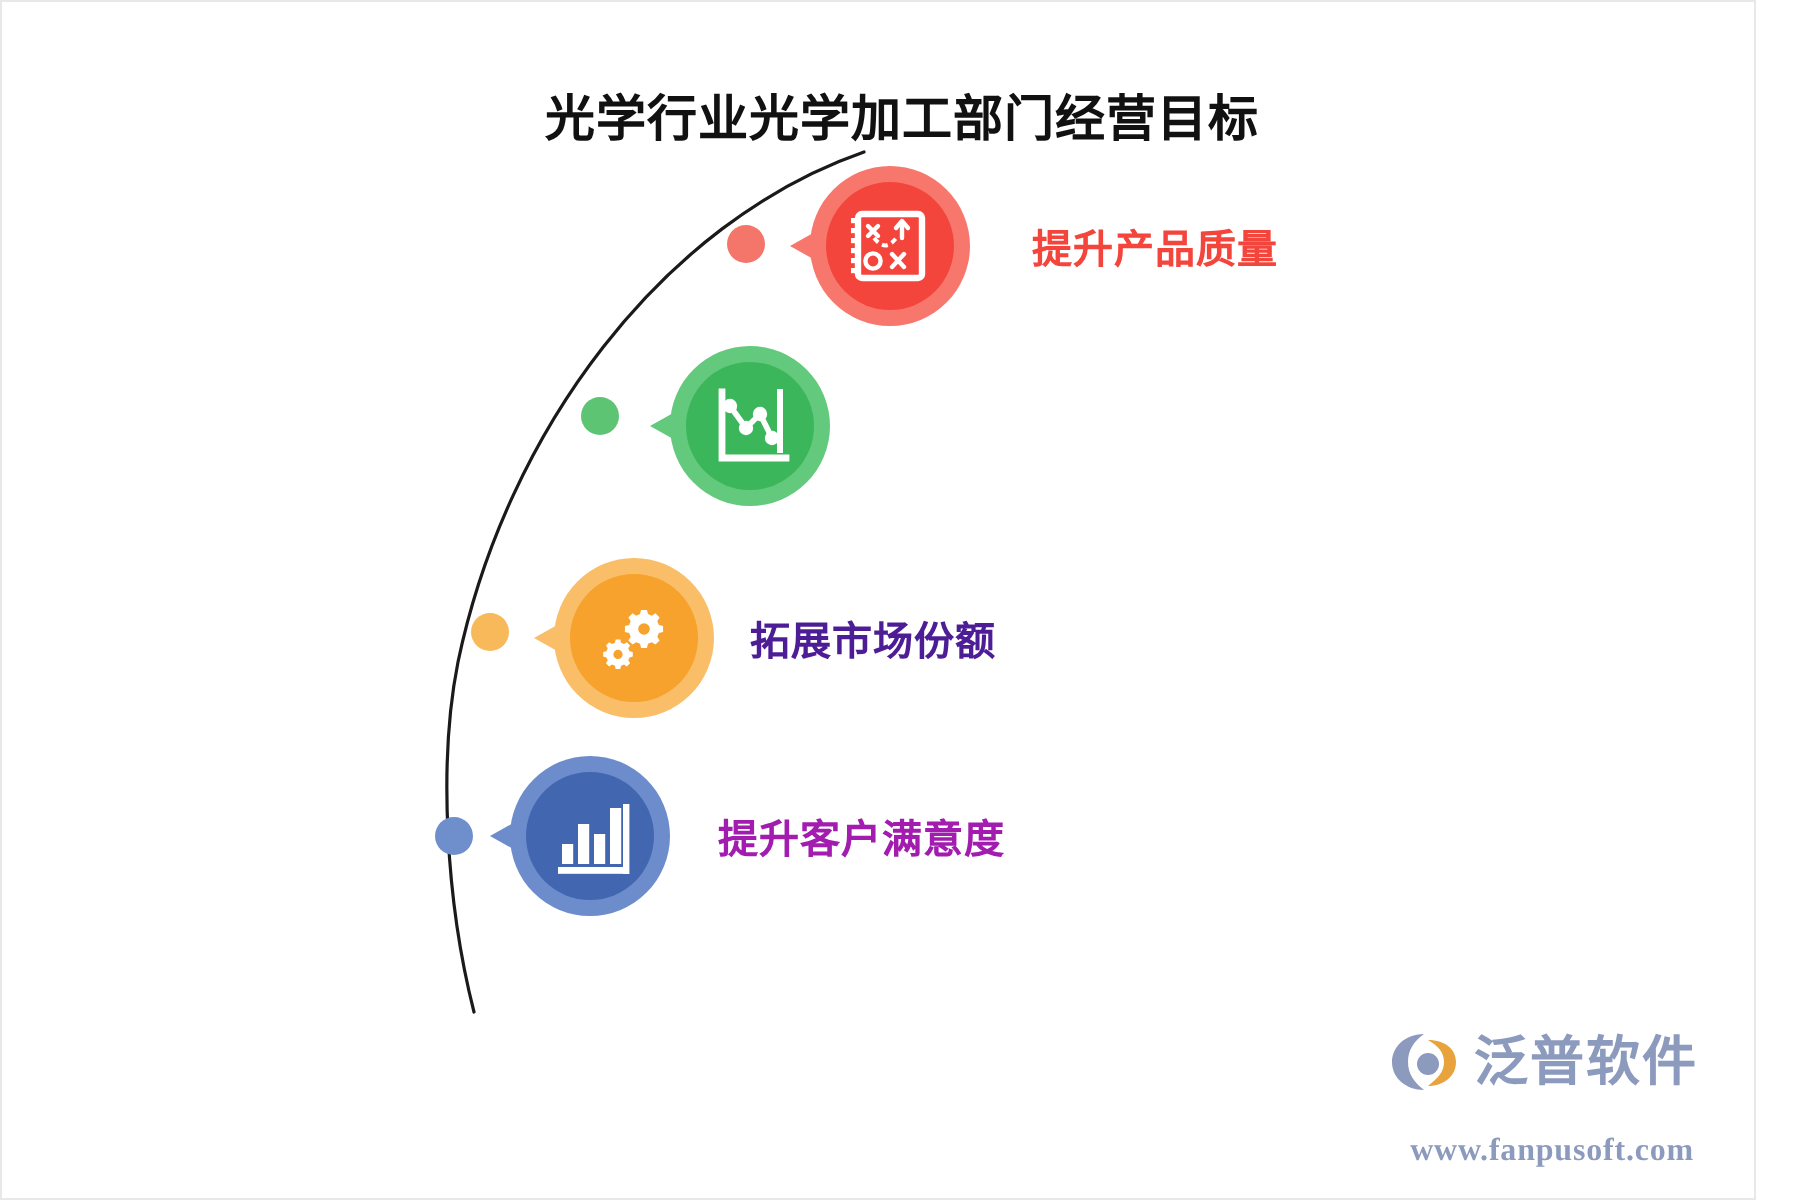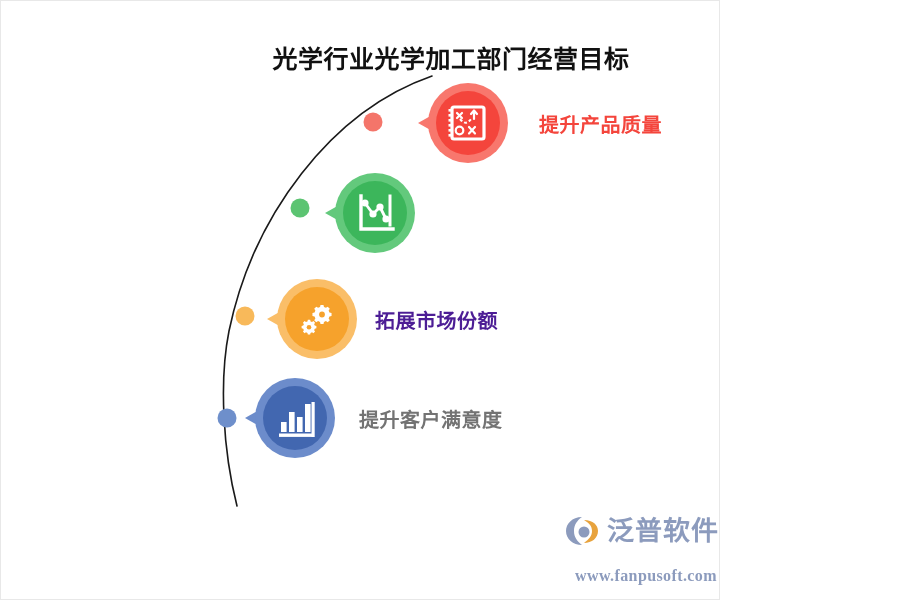--- a/index.html
+++ b/index.html
@@ -6,21 +6,21 @@
   html, body {
     margin: 0;
     padding: 0;
     background: #ffffff;
   }
   body {
     font-family: "Liberation Sans", "DejaVu Sans", sans-serif;
   }
   #canvas {
     position: relative;
-    width: 720px;
+    width: 878px;
     height: 600px;
     background: #ffffff;
     border: 1px solid #e8e8e8;
     box-sizing: border-box;
     overflow: hidden;
   }
 
   
   #page-title {
     position: absolute;
@@ -68,21 +68,21 @@
     transform: translateY(-50%);
     font-size: 20px;
     font-weight: bold;
     white-space: nowrap;
     letter-spacing: 0.5px;
   }
 
   
   #watermark {
     position: absolute;
-    right: 0;
+    right: 28px;
     bottom: 14px;
     display: flex;
     flex-direction: column;
     align-items: flex-end;
   }
   #watermark-top {
     display: flex;
     align-items: center;
     gap: 6px;
   }
@@ -111,21 +111,21 @@
   <div id="page-title">光学行业光学加工部门经营目标</div>
 
   <svg id="arc-layer" viewBox="0 0 900 600">
     <path d="M 431 75 C 330 110, 252 215, 228 330 C 218 380, 222 450, 236 505" fill="none" stroke="#1a1a1a" stroke-width="1.6" stroke-linecap="round"></path>
     <circle cx="372" cy="121" r="9.5" fill="#f4756a"></circle>
     <circle cx="299" cy="207" r="9.5" fill="#5cc472"></circle>
     <circle cx="244" cy="315" r="9.5" fill="#f8b95a"></circle>
     <circle cx="226" cy="417" r="9.5" fill="#6e8fcb"></circle>
   </svg>
 
-  <div class="goal-row" style="left:415px; top:76px; width:420px;text-align:center;">
+  <div class="goal-row" style="left:392px; top:76px; width:420px;text-align:center;">
     <div class="badge">
       <svg viewBox="0 0 92 92">
 
         <path d="M 2 46 L 52 18 L 52 74 Z" fill="#f8776d"></path>
         <circle cx="52" cy="46" r="40" fill="#f8776d"></circle>
         <circle cx="52" cy="46" r="32" fill="#f4453c"></circle>
 
         <g fill="none" stroke="#ffffff">
           <rect x="36" y="30" width="32" height="32" rx="2" stroke-width="3.2"></rect>
           <g fill="#ffffff" stroke="none">
@@ -219,21 +219,21 @@
         <g fill="#ffffff">
           <rect x="38" y="50" width="5.6" height="10"></rect>
           <rect x="46" y="40" width="5.6" height="20"></rect>
           <rect x="54" y="45" width="5.6" height="15"></rect>
           <rect x="62" y="32" width="5.6" height="28"></rect>
           <rect x="36" y="61.5" width="34" height="3.4"></rect>
           <rect x="68.5" y="30" width="3.2" height="35"></rect>
         </g>
       </svg>
     </div>
-    <div class="goal-label" style="left:116px; color:#737373;">提升客户满意度</div>
+    <div class="goal-label" style="left:116px; color:#a21caf;">提升客户满意度</div>
   </div>
 
   <div id="watermark">
     <div id="watermark-top">
       <svg width="36" height="32" viewBox="0 0 36 32">
         <path d="M 17 2 C 7 2, 1 9, 1 16 C 1 24, 8 30, 17 30 C 12 26, 9 22, 9 16 C 9 10, 12 5.5, 17 2 Z" fill="#8c9bbd"></path>
         <path d="M 19 5 C 28 5, 33 10, 33 16 C 33 23, 27 28, 19 28 C 24 24, 27 21, 27 16 C 27 11, 24 8, 19 5 Z" fill="#e8a33d"></path>
         <circle cx="19" cy="17" r="5.5" fill="#8c9bbd"></circle>
       </svg>
       <span id="watermark-name">泛普软件</span>

